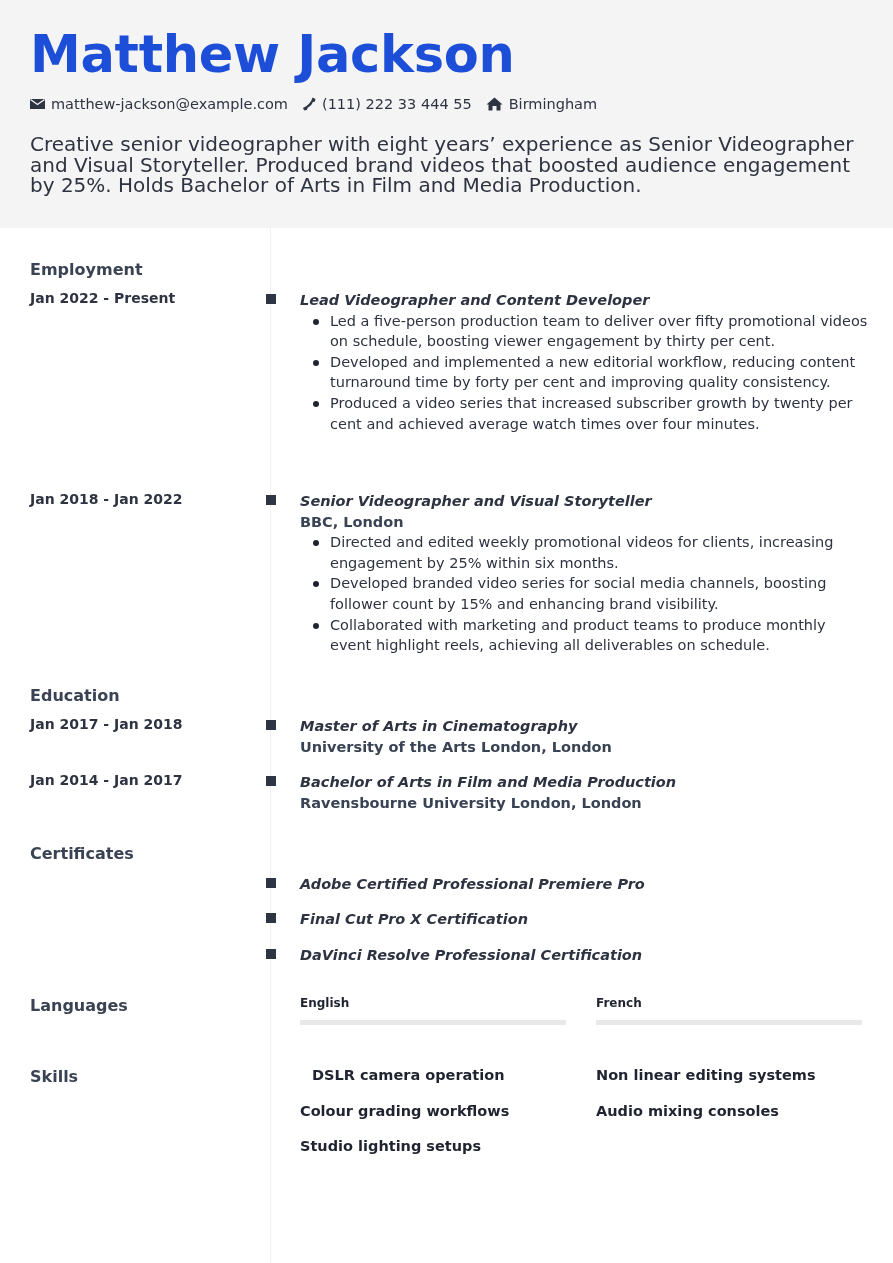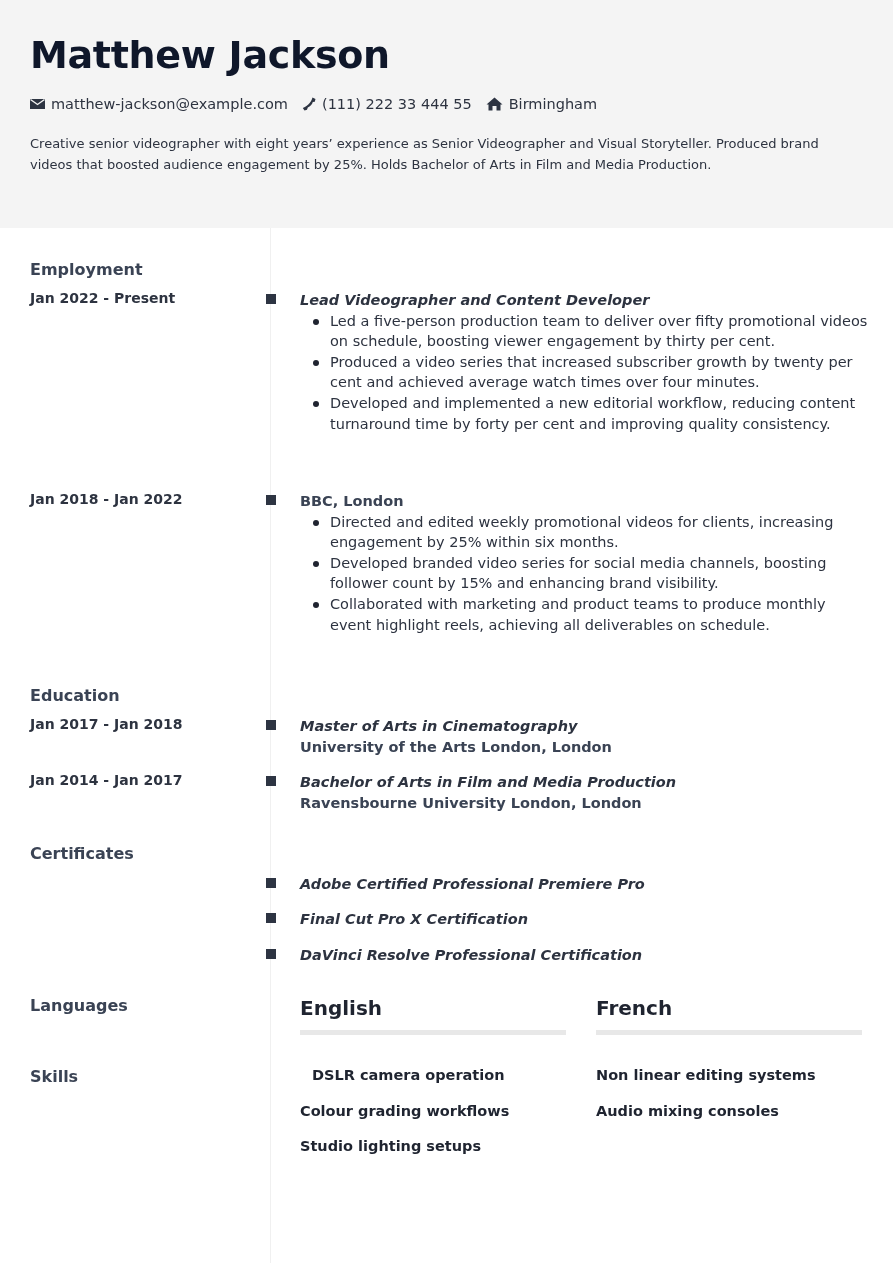--- a/index.html
+++ b/index.html
@@ -1,40 +1,40 @@
 <!DOCTYPE html>
 <html><head>
   <meta charset="utf-8">
   <style>
     * { box-sizing: border-box; margin: 0; padding: 0; }
     html, body { width: 893px; height: 1263px; background: #ffffff; overflow: hidden; }
     body { font-family: "DejaVu Sans", sans-serif; color: #2d3340; position: relative; }
     .header { background: #f4f4f4; height: 228px; padding: 32px 30px 0 30px; }
-    .name { font-family: "DejaVu Sans", sans-serif; font-weight: bold; font-size: 38px; color: #0f172a; letter-spacing: -0.3px; line-height: 46px; }
+    .name { font-family: "DejaVu Sans", sans-serif; font-weight: bold; font-size: 51px; color: #1d4ed8; letter-spacing: -0.3px; line-height: 46px; }
     .contacts { display: flex; align-items: center; margin-top: 14px; font-size: 14.5px; color: #2d3340; height: 24px; }
     .contact { display: flex; align-items: center; margin-right: 14px; justify-content: center; }
     .contact svg { margin-right: 6px; }
-    .summary { margin-top: 18px; font-size: 13px; line-height: 20.7px; color: #2d3340; width: 835px; }
+    .summary { margin-top: 18px; font-size: 20px; line-height: 20.7px; color: #2d3340; width: 835px; }
 
     .divider { position: absolute; left: 270px; top: 228px; width: 1px; height: 1035px; background: #f0f0f0; }
 
     .section { position: absolute; left: 30px; width: 840px; }
     .section-title { font-weight: bold; font-size: 16px; color: #3a4354; position: absolute; left: 0; top: 0; }
     .row { position: absolute; left: 0; width: 840px; }
     .date { position: absolute; left: 0; top: 0; font-weight: bold; font-size: 14px; color: #2d3340; }
     .square { position: absolute; left: 236px; top: 4px; width: 10px; height: 10px; background: #2d3442; }
     .entry { position: absolute; left: 270px; top: 0; width: 570px; }
     .entry-title { font-weight: bold; font-size: 14.5px; color: #2d3340; line-height: 20.6px; font-style: italic; }
     .entry-sub { font-weight: bold; font-size: 14.5px; color: #3a4354; line-height: 20.6px; }
     ul.bullets { list-style: none; margin-left: 0; }
     ul.bullets li { position: relative; padding-left: 30px; font-size: 14.5px; line-height: 20.6px; color: #2d3340; }
     ul.bullets li::before { content: ""; position: absolute; left: 13px; top: 8px; width: 6px; height: 6px; border-radius: 50%; background: #1f2430; }
 
     .lang { position: absolute; top: 0; width: 266px; }
-    .lang-name { font-weight: bold; font-size: 20px; color: #1f2430; }
+    .lang-name { font-weight: bold; font-size: 12px; color: #1f2430; }
     .lang-bar { margin-top: 10px; height: 5px; background: #e8e8e8; }
     .skill { position: absolute; font-weight: bold; font-size: 14.5px; color: #1f2430; }
   </style>
 </head>
 <body>
 
 <div class="header">
   <div class="name">Matthew Jackson</div>
   <div class="contacts">
     <div class="contact">
@@ -65,30 +65,31 @@
 <div class="section" style="top:260px;">
   <div class="section-title">Employment</div>
 
   <div class="row" style="top:30px;">
     <div class="date">Jan 2022 - Present</div>
     <div class="square"></div>
     <div class="entry">
       <div class="entry-title">Lead Videographer and Content Developer</div>
       <ul class="bullets">
         <li>Led a five-person production team to deliver over fifty promotional videos on schedule, boosting viewer engagement by thirty per cent.</li>
+        <li>Developed and implemented a new editorial workflow, reducing content turnaround time by forty per cent and improving quality consistency.</li>
         <li>Produced a video series that increased subscriber growth by twenty per cent and achieved average watch times over four minutes.</li>
-        <li>Developed and implemented a new editorial workflow, reducing content turnaround time by forty per cent and improving quality consistency.</li>
       </ul>
     </div>
   </div>
 
   <div class="row" style="top:231px;">
     <div class="date">Jan 2018 - Jan 2022</div>
     <div class="square"></div>
     <div class="entry">
+      <div class="entry-title">Senior Videographer and Visual Storyteller</div>
       <div class="entry-sub">BBC, London</div>
       <ul class="bullets">
         <li>Directed and edited weekly promotional videos for clients, increasing engagement by 25% within six months.</li>
         <li>Developed branded video series for social media channels, boosting follower count by 15% and enhancing brand visibility.</li>
         <li>Collaborated with marketing and product teams to produce monthly event highlight reels, achieving all deliverables on schedule.</li>
       </ul>
     </div>
   </div>
 </div>
 

